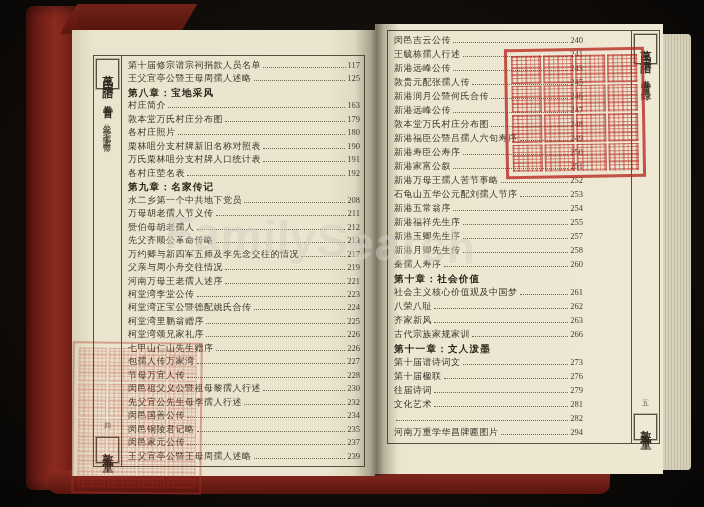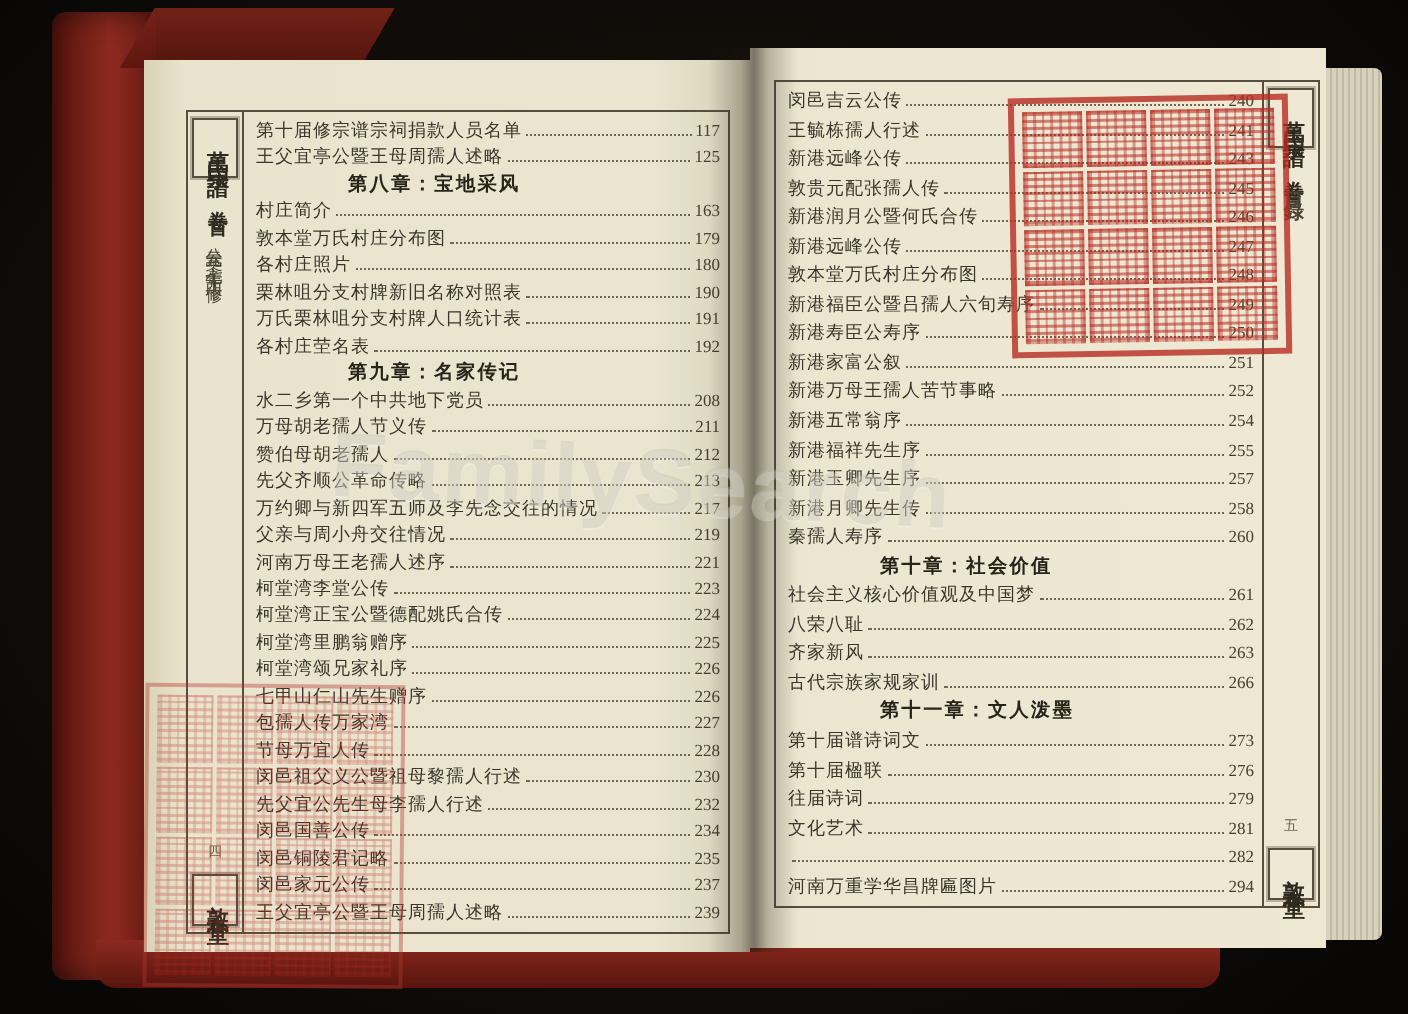--- a/index.html
+++ b/index.html
@@ -22,30 +22,30 @@
     background:linear-gradient(90deg,#d9d2b8 0%,#eae4ce 7%,#ebe5cf 84%,#d6cfb6 100%);}
   .page-right{position:absolute;left:375px;top:24px;width:288px;height:450px;
     background:linear-gradient(90deg,#d6cfb6 0%,#ece6d0 9%,#eee8d3 100%);}
   .page-stack{position:absolute;left:663px;top:34px;width:28px;height:436px;
     background:repeating-linear-gradient(90deg,#d8d2bc 0 2px,#c2bba4 2px 3px);
     border-radius:0 4px 4px 0;}
 
   
   .frame{position:absolute;border:1.3px solid #564e3f;display:flex;background:rgba(255,255,255,0.03);}
   .frame-left{left:93px;top:55px;width:270px;height:410px;}
-  .frame-right{left:387px;top:40px;width:271px;height:412px;}
+  .frame-right{left:387px;top:30px;width:271px;height:412px;gap:44px;}
 
   .toc{flex:1;min-width:0;padding:3px 4px 3px 6px;display:flex;flex-direction:column;
     justify-content:space-between;font-size:9px;}
   .toc-row{display:flex;align-items:baseline;height:13.2px;line-height:13.2px;
     white-space:nowrap;overflow:hidden;}
   .toc-row .t{letter-spacing:.5px;}
   .toc-row .dots{flex:1;min-width:6px;border-bottom:1.3px dotted #6f6754;margin:0 2px 3px 2px;}
   .toc-row .p{font-size:8.5px;color:#46402f;}
-  .toc-row.chapter .t{font-weight:bold;font-size:9.6px;letter-spacing:1.2px;color:#292419;margin-left:46px;}
+  .toc-row.chapter .t{font-weight:bold;font-size:9.6px;letter-spacing:1.2px;color:#292419;}
 
   
   .margin-col{width:27px;display:flex;flex-direction:column;align-items:center;
     font-size:11px;color:#2f2a1f;}
   .margin-col.mleft{border-right:1px solid #564e3f;}
   .margin-col.mright{border-left:1px solid #564e3f;}
   .vtext{writing-mode:vertical-rl;text-orientation:upright;}
   .m-box{border:1px solid #564e3f;box-shadow:0 0 0 1px rgba(86,78,63,.35);
     margin:3px 0;padding:6px 3px;font-weight:bold;letter-spacing:4px;font-size:11px;}
   .m-vol{margin-top:5px;font-weight:bold;font-size:10px;letter-spacing:3px;}
@@ -301,20 +301,25 @@
           <span class="t">新港家富公叙</span>
           <span class="dots"></span>
           <span class="p">251</span>
         </div>
         <div class="toc-row">
           <span class="t">新港万母王孺人苦节事略</span>
           <span class="dots"></span>
           <span class="p">252</span>
         </div>
         <div class="toc-row">
+          <span class="t">石龟山五华公元配刘孺人节序</span>
+          <span class="dots"></span>
+          <span class="p">253</span>
+        </div>
+        <div class="toc-row">
           <span class="t">新港五常翁序</span>
           <span class="dots"></span>
           <span class="p">254</span>
         </div>
         <div class="toc-row">
           <span class="t">新港福祥先生序</span>
           <span class="dots"></span>
           <span class="p">255</span>
         </div>
         <div class="toc-row">

